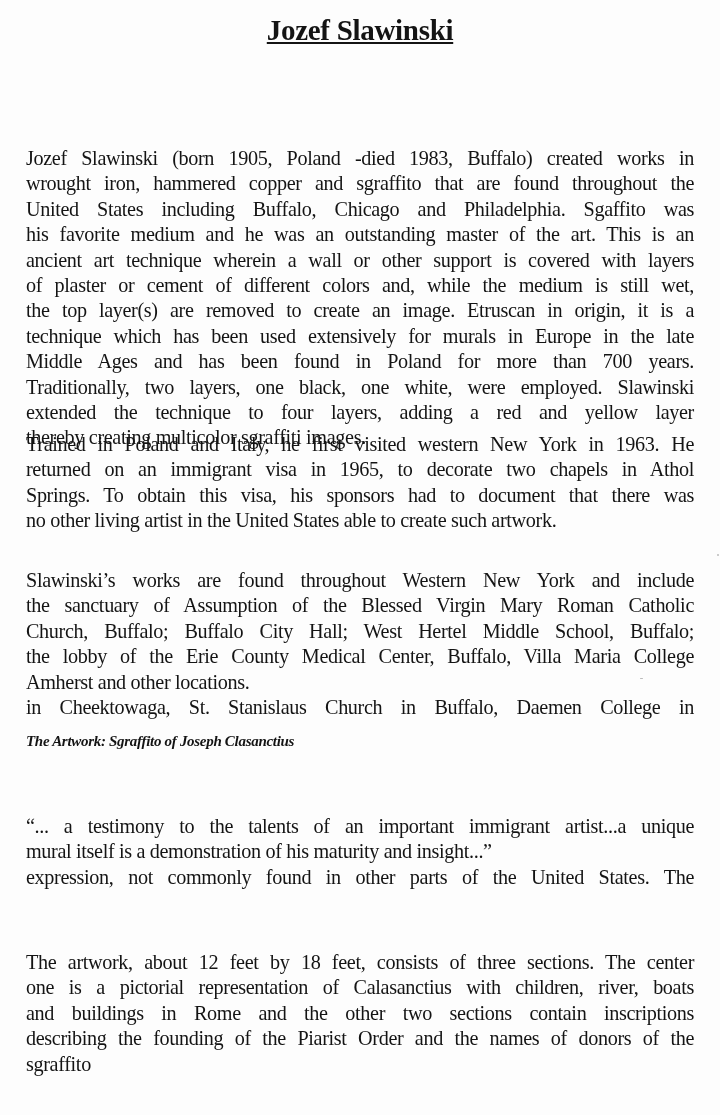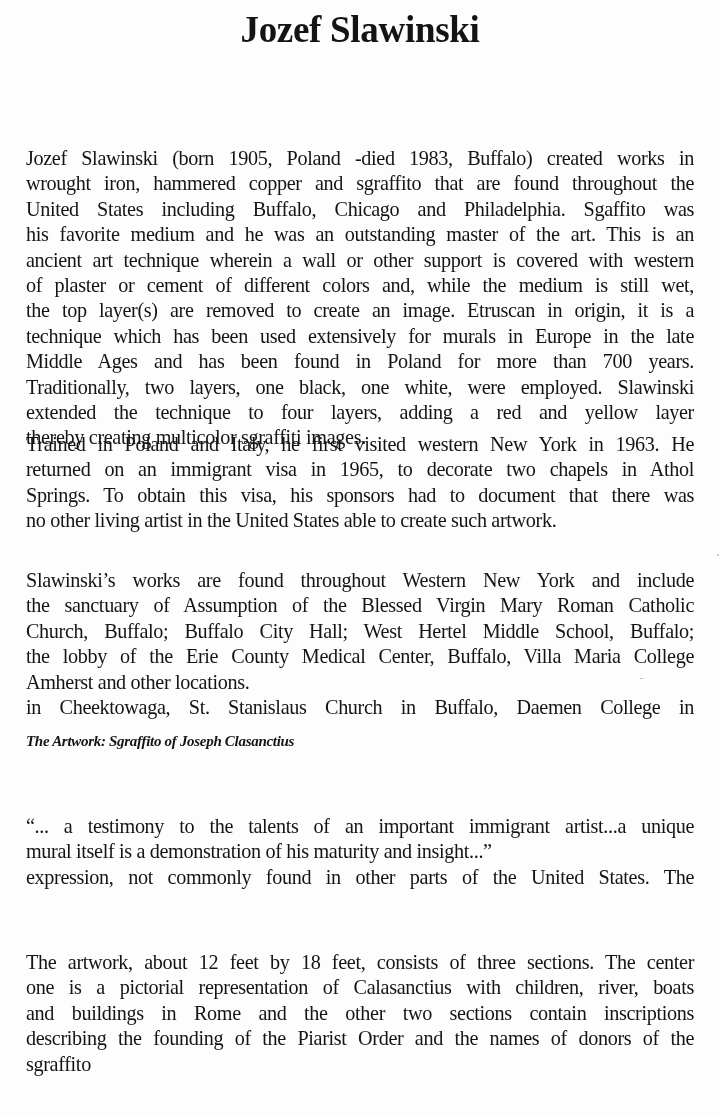--- a/index.html
+++ b/index.html
@@ -5,22 +5,23 @@
   html, body { margin: 0; padding: 0; }
   body {
     width: 720px; height: 1115px; overflow: hidden;
     background: #ffffff;
     font-family: "Liberation Serif", "DejaVu Serif", serif;
     color: #141414;
   }
   .page { position: relative; width: 720px; height: 1115px; background: #fdfdfd; }
   .title {
     position: absolute; top: 10px; left: 0; width: 720px;
-    text-align: center; font-weight: bold; font-size: 37px; line-height: 40px;
+    text-align: center; font-weight: bold; font-size: 29px; line-height: 40px;
     letter-spacing: -0.3px;
+    text-decoration: underline;
   }
   .block { position: absolute; left: 26px; width: 668px; }
   .line {
     display: block; height: 25.4px; line-height: 25.4px;
     font-size: 20.2px; white-space: nowrap;
     text-align: justify; text-align-last: justify;
     letter-spacing: -0.35px;
   }
   .line.last { text-align-last: left; }
   .heading {
@@ -34,21 +35,21 @@
 <body>
 
 <div class="page">
   <div class="title">Jozef Slawinski</div>
 
   <div class="block" style="top:146px;">
     <span class="line">Jozef Slawinski (born 1905, Poland -died 1983, Buffalo) created works in</span>
     <span class="line">wrought iron, hammered copper and sgraffito that are found throughout the</span>
     <span class="line">United States including Buffalo, Chicago and Philadelphia.  Sgaffito was</span>
     <span class="line">his favorite medium and he was an outstanding master of the art. This is an</span>
-    <span class="line">ancient art technique wherein a wall or other support is covered with western</span>
+    <span class="line">ancient art technique wherein a wall or other support is covered with layers</span>
     <span class="line">of plaster or cement of different colors and, while the medium is still wet,</span>
     <span class="line">the top layer(s) are removed to create an image. Etruscan  in origin, it is a</span>
     <span class="line">technique which has been used extensively for murals in Europe in the late</span>
     <span class="line">Middle Ages and has been found in Poland for more than 700 years.</span>
     <span class="line">Traditionally, two layers, one black, one white, were employed.  Slawinski</span>
     <span class="line">extended the technique to four layers, adding a red and yellow layer</span>
     <span class="line last">thereby creating multicolor sgraffiti images.</span>
   </div>
 
   <div class="block" style="top:432px;">

